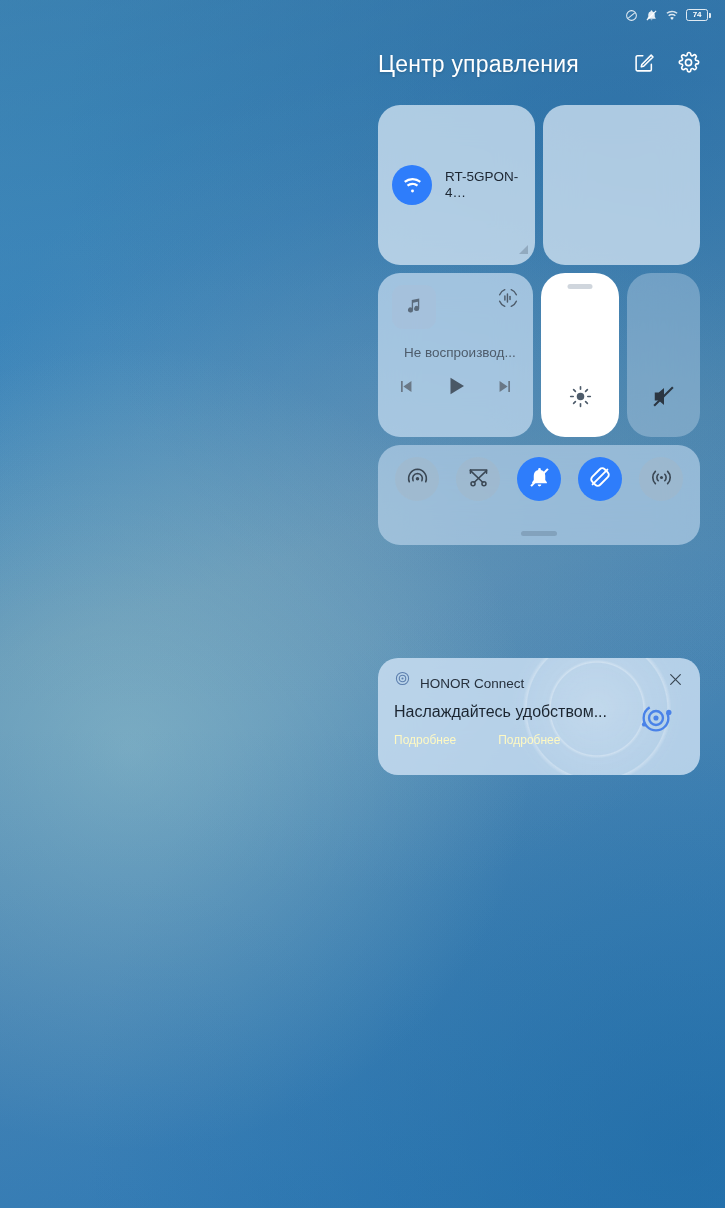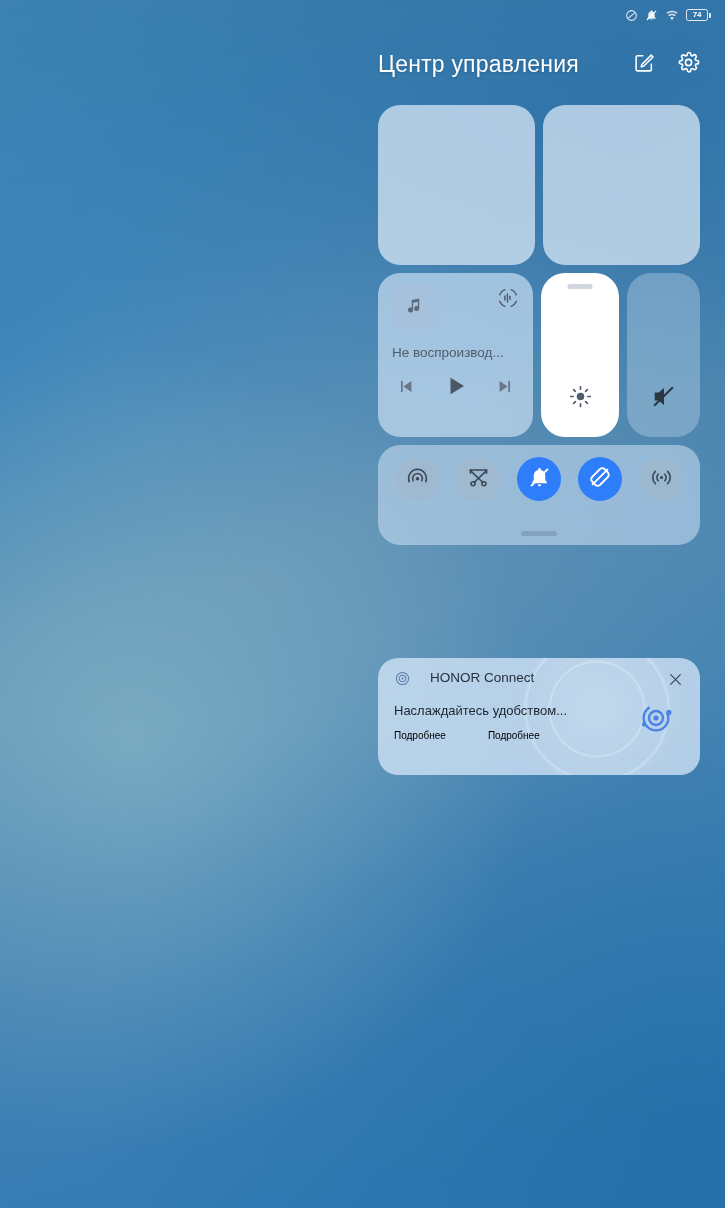--- a/index.html
+++ b/index.html
@@ -91,20 +91,21 @@
   }
   #album-art{
     width:44px;height:44px;border-radius:11px;
     background:rgba(168,192,218,0.65);
     display:flex;align-items:center;justify-content:center;
   }
   #cast-btn{ position:absolute; top:14px; right:14px; }
   #media-title{
     font-size:13.5px; color:#4e5c6b; margin-top:16px; white-space:nowrap;
     overflow:hidden;
+    margin-left:12px;
   }
   #media-controls{
     margin-top:14px; display:flex; align-items:center; justify-content:space-between;
     padding:0 4px;
   }
   .slider{
     border-radius:24px; position:relative; overflow:hidden;
     display:flex; align-items:flex-end; justify-content:center;
   }
   #brightness-slider{ width:78px; background:#ffffff; }
@@ -141,29 +142,29 @@
     background:rgba(208,226,245,0.80); backdrop-filter:blur(18px);
     padding:12px 16px 10px; position:relative; overflow:hidden;
   }
   #connect-rings{
     position:absolute; right:18px; top:-34px; width:170px; height:170px;
     border-radius:50%; background:
       radial-gradient(circle, rgba(255,255,255,0.0) 38%, rgba(255,255,255,0.30) 39%, rgba(255,255,255,0.0) 41%),
       radial-gradient(circle, rgba(255,255,255,0.0) 58%, rgba(255,255,255,0.28) 59%, rgba(255,255,255,0.0) 62%),
       radial-gradient(circle, rgba(255,255,255,0.18) 0%, rgba(255,255,255,0.0) 75%);
   }
-  #connect-head{ display:flex; align-items:flex-start; gap:19px; position:relative; }
+  #connect-head{ display:flex; align-items:flex-end; gap:9px; position:relative; }
   #connect-app{ font-size:13.5px; color:#27313d; }
   #connect-close{ position:absolute; right:0; top:1px; cursor:default; }
   #connect-msg{
-    margin-top:12px; font-size:13px; color:#1b2530; position:relative;
+    margin-top:12px; font-size:16px; color:#1b2530; position:relative;
     white-space:nowrap;
   }
   #connect-actions{ margin-top:12px; display:flex; gap:42px; position:relative; }
-  .clink{ font-size:10px; color:#000000; }
+  .clink{ font-size:12px; color:#fef9c3; }
   #connect-logo{ position:absolute; right:22px; top:38px; }
 </style>
 </head>
 <body>
 
 <div id="wallpaper"></div>
 
 <div id="statusbar">
   <span class="sicon">
     <svg width="13" height="13" viewBox="0 0 24 24" fill="none" stroke="rgba(255,255,255,.85)" stroke-width="1.9">
@@ -207,20 +208,31 @@
         <circle cx="12" cy="12" r="3.2"></circle>
         <path d="M19.3 14.4a1.5 1.5 0 0 0 .3 1.7l.1.1a1.8 1.8 0 1 1-2.6 2.6l-.1-.1a1.5 1.5 0 0 0-1.7-.3 1.5 1.5 0 0 0-.9 1.4v.2a1.8 1.8 0 1 1-3.6 0v-.1a1.5 1.5 0 0 0-1-1.4 1.5 1.5 0 0 0-1.7.3l-.1.1a1.8 1.8 0 1 1-2.6-2.6l.1-.1a1.5 1.5 0 0 0 .3-1.7 1.5 1.5 0 0 0-1.4-.9h-.2a1.8 1.8 0 1 1 0-3.6h.1a1.5 1.5 0 0 0 1.4-1 1.5 1.5 0 0 0-.3-1.7l-.1-.1a1.8 1.8 0 1 1 2.6-2.6l.1.1a1.5 1.5 0 0 0 1.7.3h.1a1.5 1.5 0 0 0 .9-1.4v-.2a1.8 1.8 0 1 1 3.6 0v.1a1.5 1.5 0 0 0 .9 1.4 1.5 1.5 0 0 0 1.7-.3l.1-.1a1.8 1.8 0 1 1 2.6 2.6l-.1.1a1.5 1.5 0 0 0-.3 1.7v.1a1.5 1.5 0 0 0 1.4.9h.2a1.8 1.8 0 1 1 0 3.6h-.1a1.5 1.5 0 0 0-1.4.9z"></path>
       </svg>
     </span>
   </div>
 </div>
 
 <div class="panel" id="toggle-row">
 
   <div class="tcard">
+    <div class="trow" id="wifi-row">
+      <div class="tic on">
+        <svg width="21" height="19" viewBox="0 0 24 22" fill="#ffffff">
+          <circle cx="12" cy="17.4" r="1.7"></circle>
+          <path d="M12 10.4c1.9 0 3.7.7 5 1.8l1.6-2A10.5 10.5 0 0 0 12 7.8a10.5 10.5 0 0 0-6.6 2.4l1.6 2a8.2 8.2 0 0 1 5-1.8z"></path>
+          <path d="M12 4.9c3.1 0 6 1.1 8.2 2.9l1.6-2A15.3 15.3 0 0 0 12 2.3 15.3 15.3 0 0 0 2.2 5.8l1.6 2A13 13 0 0 1 12 4.9z"></path>
+        </svg>
+      </div>
+      <div class="tlabel">RT-5GPON-4…</div>
+      <span class="corner-tri"></span>
+    </div>
   </div>
 
   <div class="tcard">
   </div>
 </div>
 
 <div class="panel" id="media-row">
 
   <div id="media-card">
     <div id="album-art">

